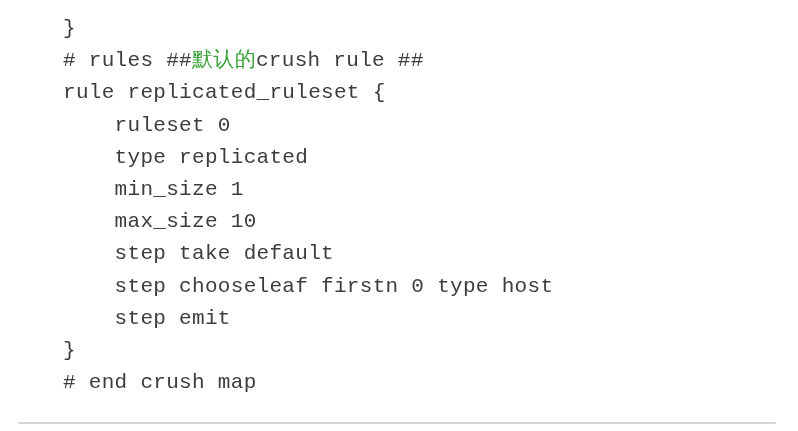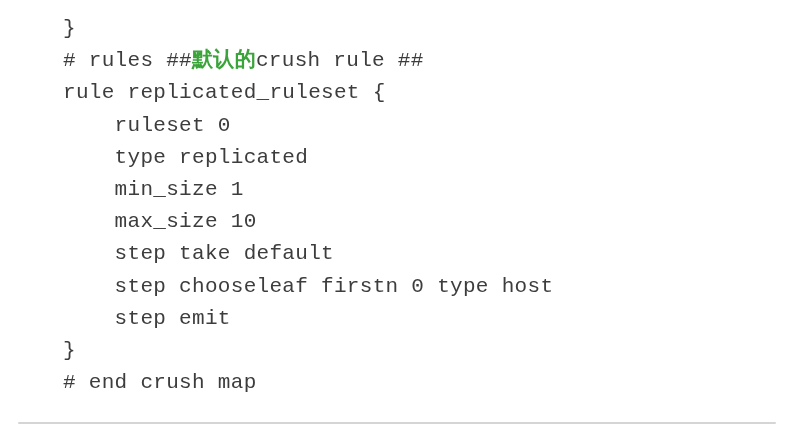--- a/index.html
+++ b/index.html
@@ -24,21 +24,20 @@
     line-height: 32.2px;
     letter-spacing: 0.3px;
     white-space: pre;
     color: #3d3d3d;
   }
   .code-line {
     height: 32.2px;
   }
   .hl {
     color: #3aa33a;
-    font-weight: bold;
   }
   .divider {
     position: absolute;
     top: 422px;
     left: 18px;
     width: 758px;
     height: 2px;
     background: #d5d5d5;
     border-radius: 1px;
   }

